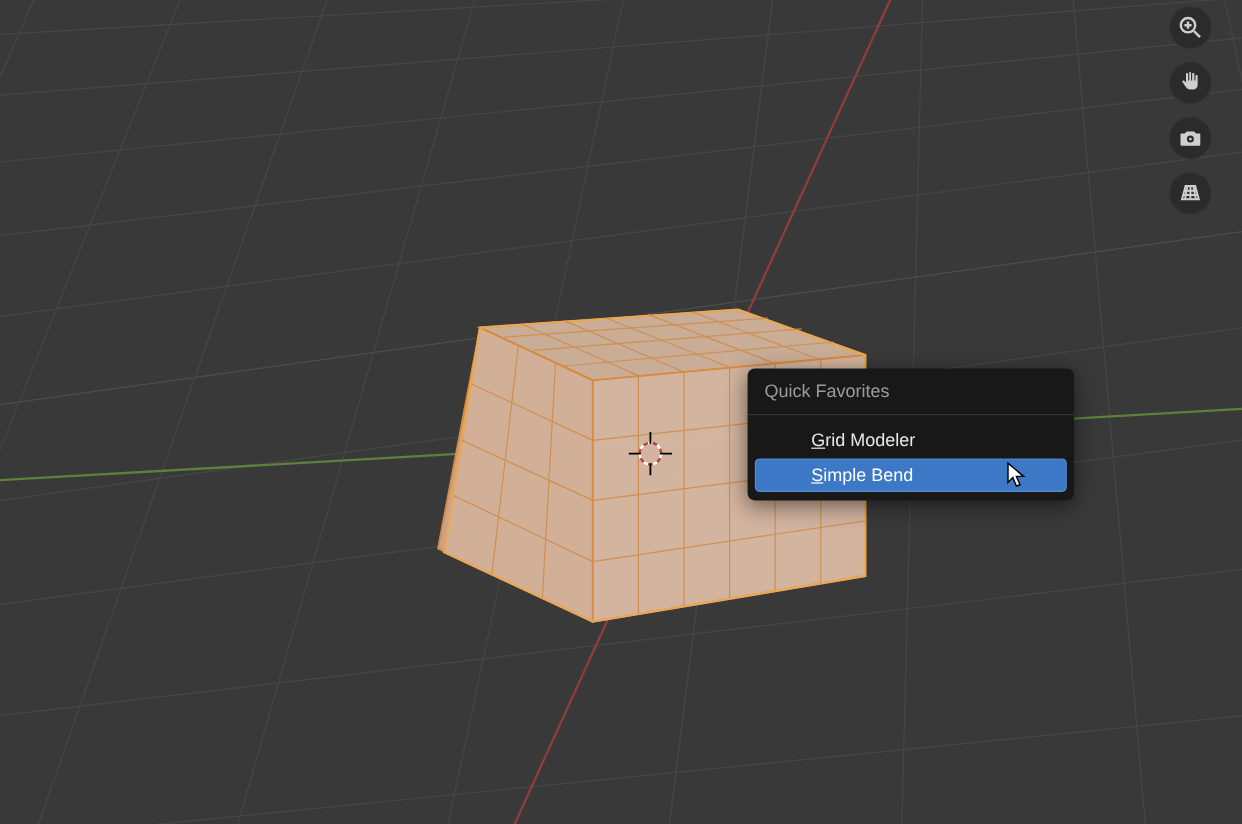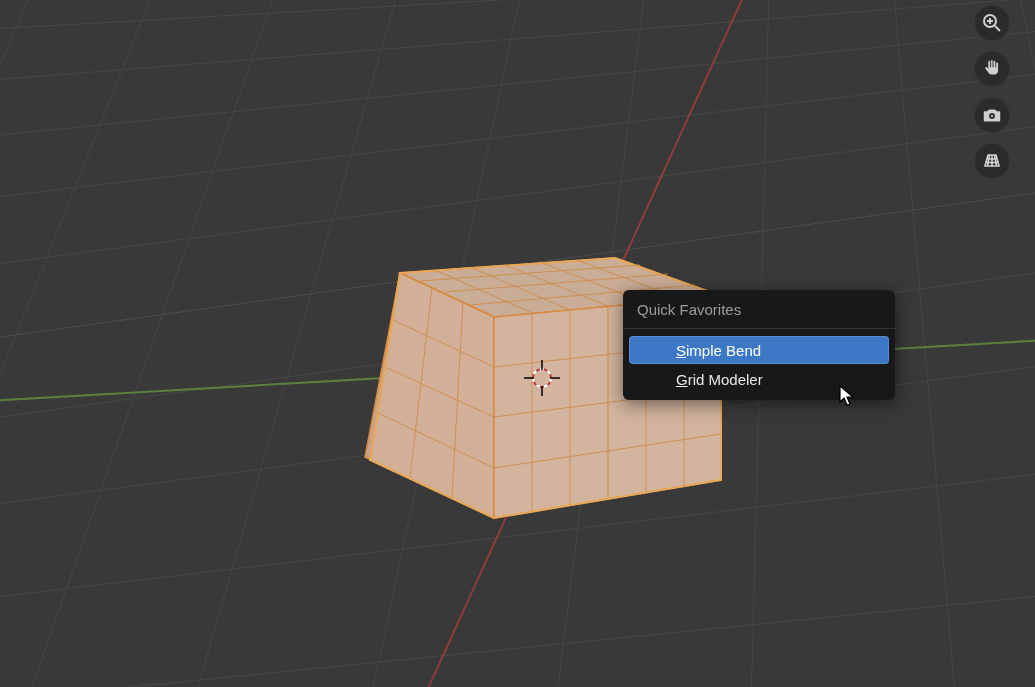--- a/index.html
+++ b/index.html
@@ -34,21 +34,21 @@
     display: flex;
     align-items: center;
     justify-content: center;
     box-shadow: inset 0 0 0 1px rgba(255,255,255,0.05);
   }
   .nav-btn svg { display:block; }
 
   .context-menu {
     position: absolute;
     left: 623px;
-    top: 290px;
+    top: 307px;
     width: 272px;
     background: #181818;
     border-radius: 6px;
     padding-bottom: 6px;
     box-shadow: 0 4px 18px rgba(0,0,0,0.5);
   }
   .context-header {
     padding: 11px 14px 10px 14px;
     color: #9c9c9c;
     font-size: 15px;
@@ -210,25 +210,25 @@
       <line x1="10" y1="4" x2="10" y2="15"></line>
       <line x1="5" y1="8" x2="15" y2="8"></line>
       <line x1="4" y1="11.5" x2="16" y2="11.5"></line>
     </svg>
   </div>
 </div>
 
 <div class="context-menu">
   <div class="context-header">Quick Favorites</div>
   <div class="context-items">
+    <div class="context-item">
+      <span><span class="mnemonic">G</span><span>rid Modeler</span></span>
+    </div>
     <div class="context-item selected">
       <span><span class="mnemonic">S</span><span>imple Bend</span></span>
-    </div>
-    <div class="context-item">
-      <span><span class="mnemonic">G</span><span>rid Modeler</span></span>
     </div>
   </div>
 </div>
 
 <div class="cursor">
   <svg width="18" height="24" viewBox="0 0 18 24">
     <path d="M1 1 L1 17 L5 13 L8 20 L11 19 L8 12 L14 12 Z" fill="#ffffff" stroke="#000000" stroke-width="1.2"></path>
   </svg>
 </div>
 

